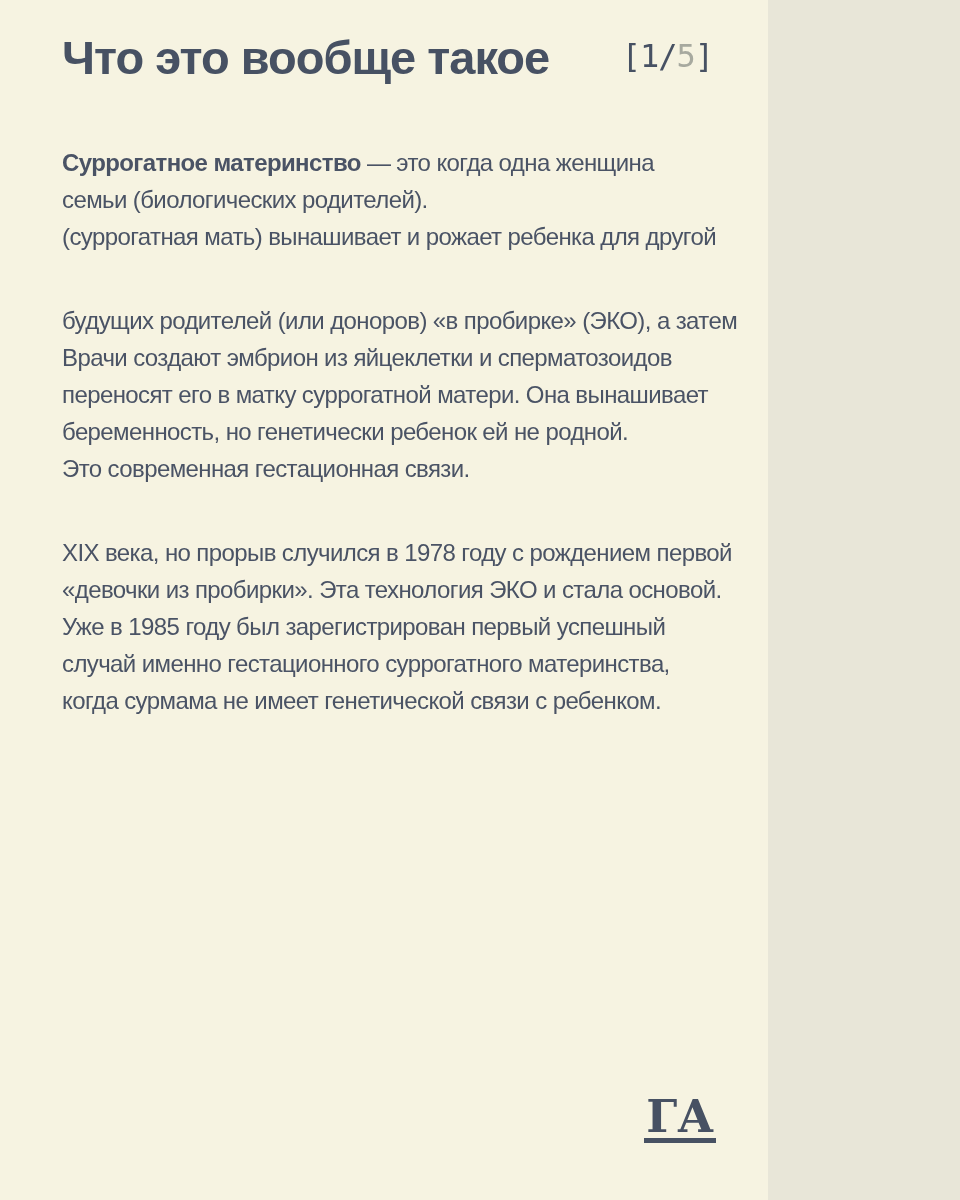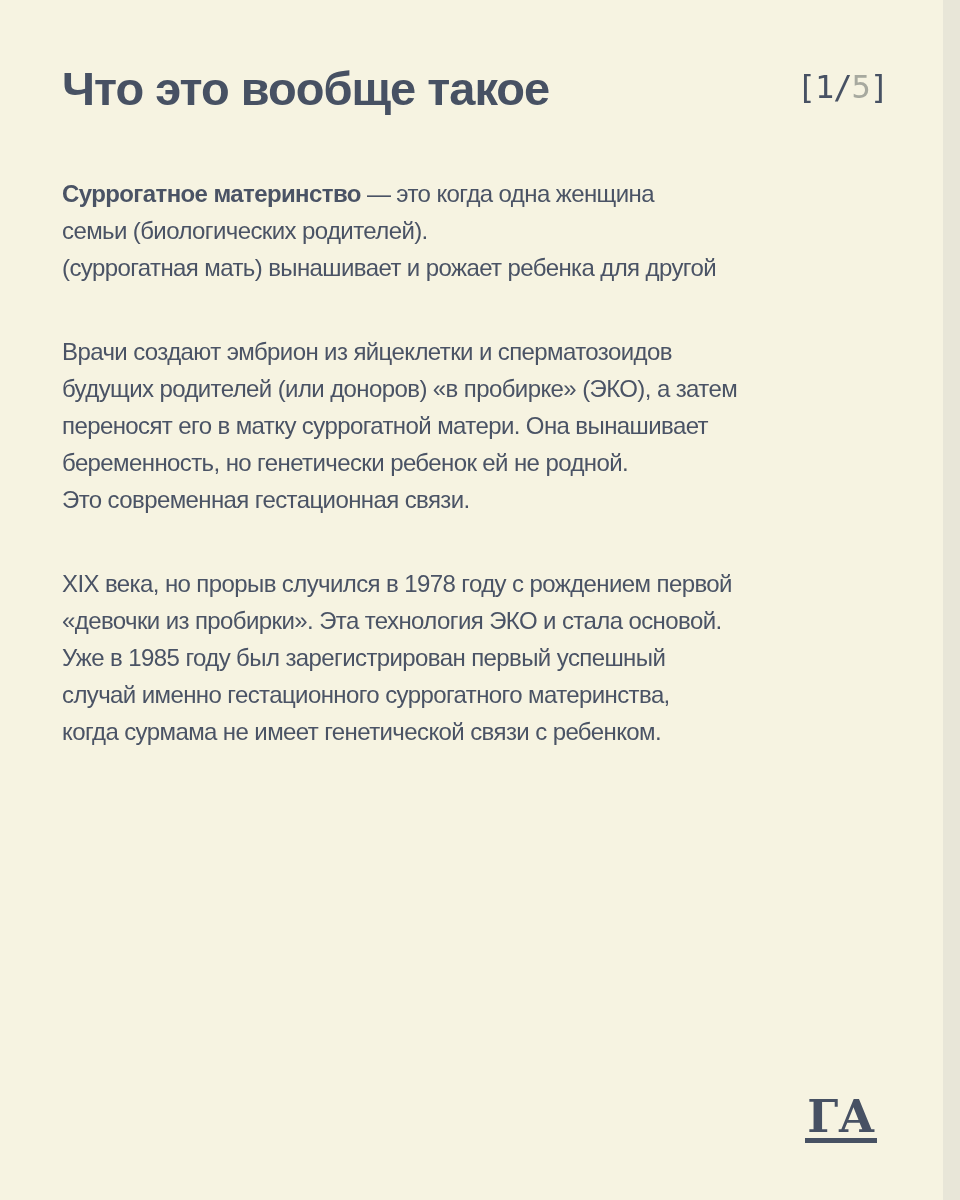--- a/index.html
+++ b/index.html
@@ -2,25 +2,25 @@
 <html><head>
 <meta charset="utf-8">
 <style>
   html, body {
     margin: 0;
     padding: 0;
     background: #e8e6d8;
   }
   .card {
     position: relative;
-    width: 943px;
+    width: 768px;
     height: 1200px;
     background: #f6f3e1;
     box-sizing: border-box;
-    padding: 63px 55px 0 62px;
+    padding: 32px 55px 0 62px;
     font-family: "Liberation Sans", sans-serif;
     color: #4a5365;
     overflow: hidden;
   }
   .header {
     display: flex;
     justify-content: space-between;
     align-items: flex-start;
   }
   .title {
@@ -53,21 +53,21 @@
   }
   .line {
     line-height: 37px;
     white-space: nowrap;
   }
   .lead-bold {
     font-weight: 700;
   }
   .brand {
     position: absolute;
-    right: 66px;
+    right: 52px;
     bottom: 57px;
     font-family: "DejaVu Serif", serif;
     font-weight: 700;
     font-size: 45px;
     line-height: 34px;
     letter-spacing: 0px;
     color: #475163;
     border-bottom: 5px solid #475163;
     padding: 0 2px 4px 2px;
   }
@@ -86,22 +86,22 @@
 
   <div class="content">
 
     <div class="paragraph">
       <div class="line"><span class="lead-bold">Суррогатное материнство</span><span> — это когда одна женщина</span></div>
       <div class="line">семьи (биологических родителей).</div>
       <div class="line">(суррогатная мать) вынашивает и рожает ребенка для другой</div>
     </div>
 
     <div class="paragraph">
+      <div class="line">будущих родителей (или доноров) «в пробирке» (ЭКО), а затем</div>
       <div class="line">Врачи создают эмбрион из яйцеклетки и сперматозоидов</div>
-      <div class="line">будущих родителей (или доноров) «в пробирке» (ЭКО), а затем</div>
       <div class="line">переносят его в матку суррогатной матери. Она вынашивает</div>
       <div class="line">беременность, но генетически ребенок ей не родной.</div>
       <div class="line">Это современная гестационная связи.</div>
     </div>
 
     <div class="paragraph">
       <div class="line">XIX века, но прорыв случился в 1978 году с рождением первой</div>
       <div class="line">«девочки из пробирки». Эта технология ЭКО и стала основой.</div>
       <div class="line">Уже в 1985 году был зарегистрирован первый успешный</div>
       <div class="line">случай именно гестационного суррогатного материнства,</div>

